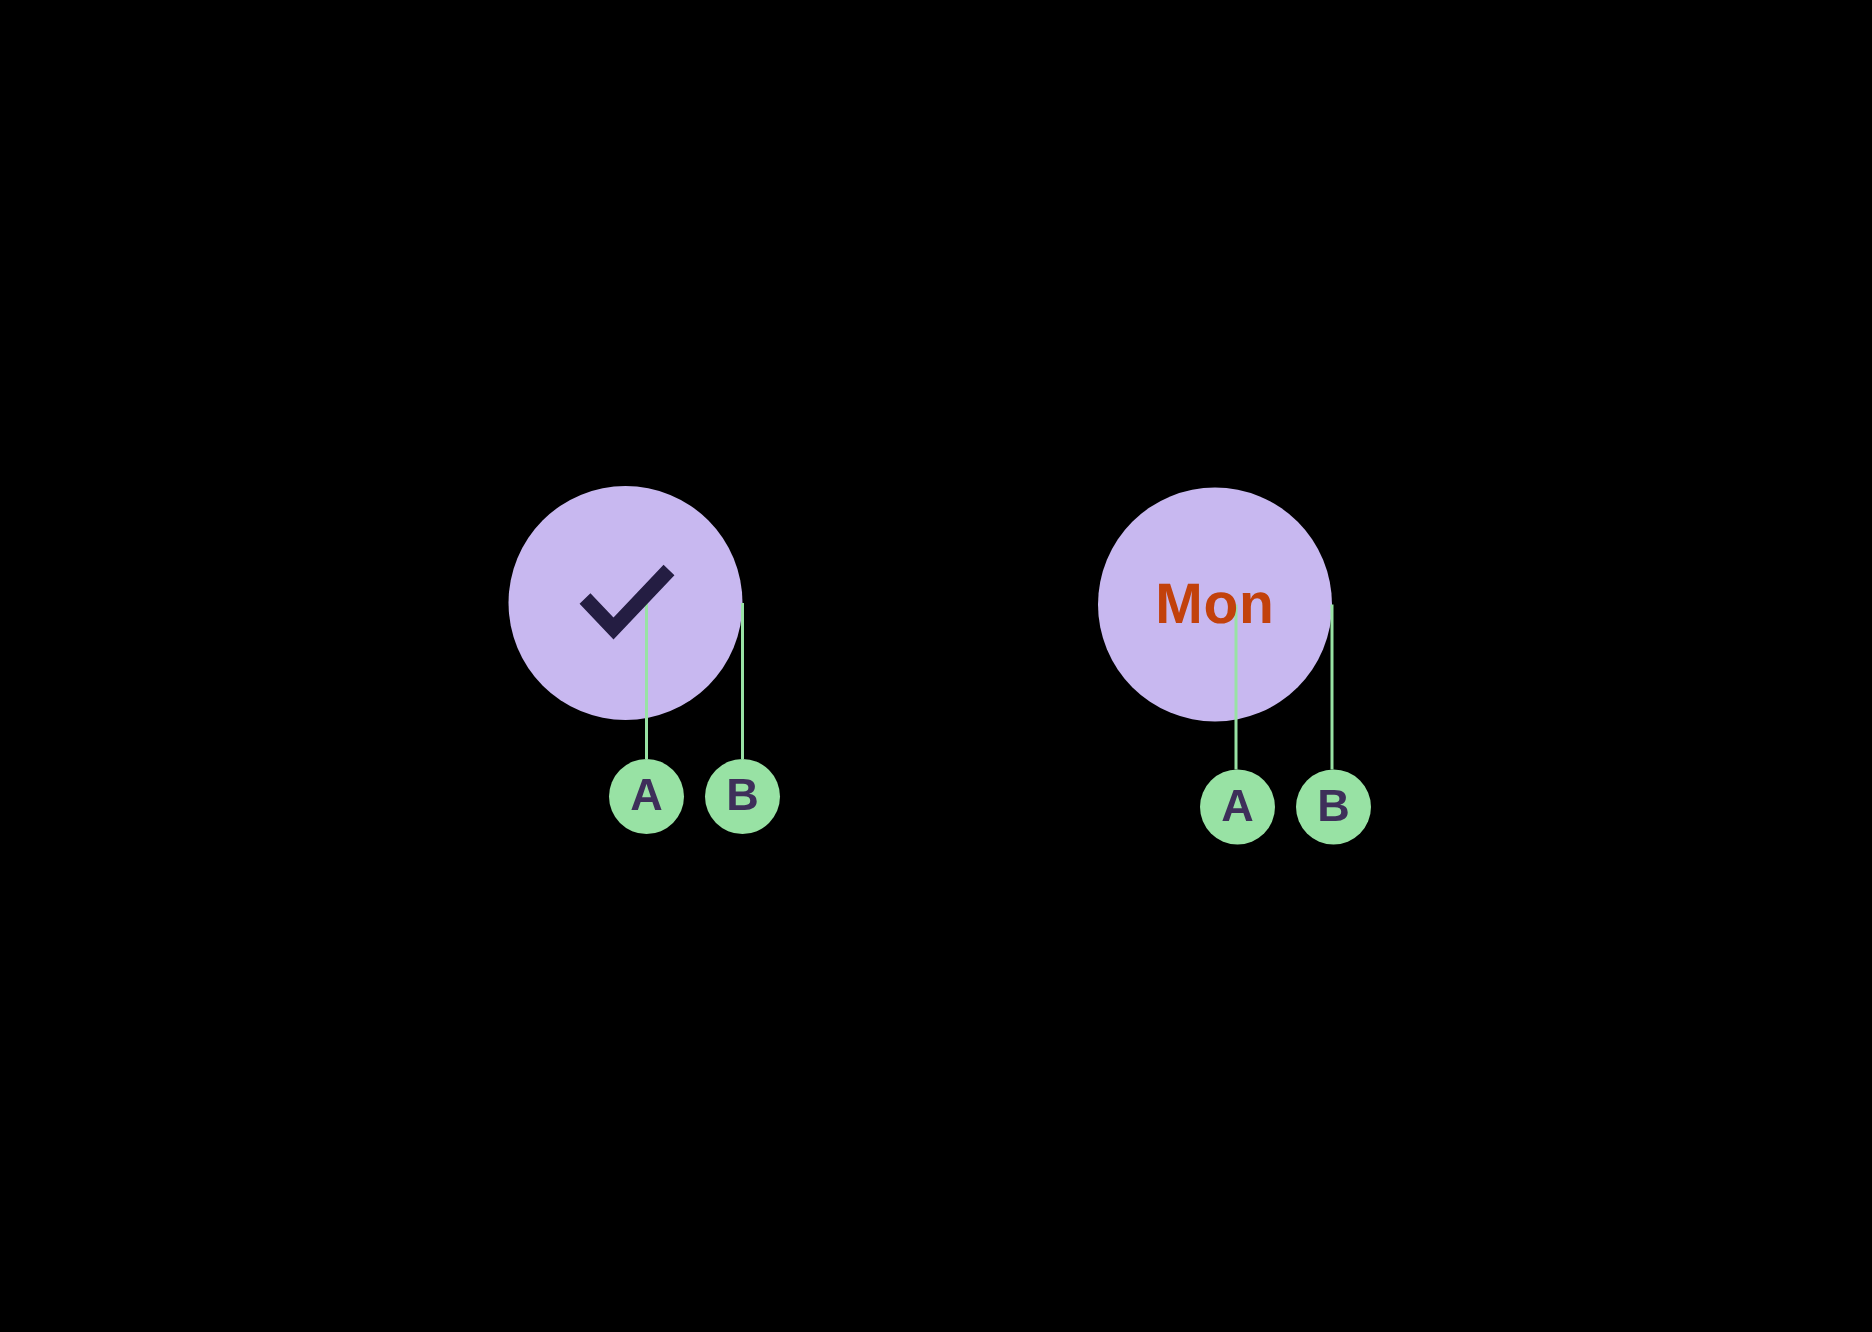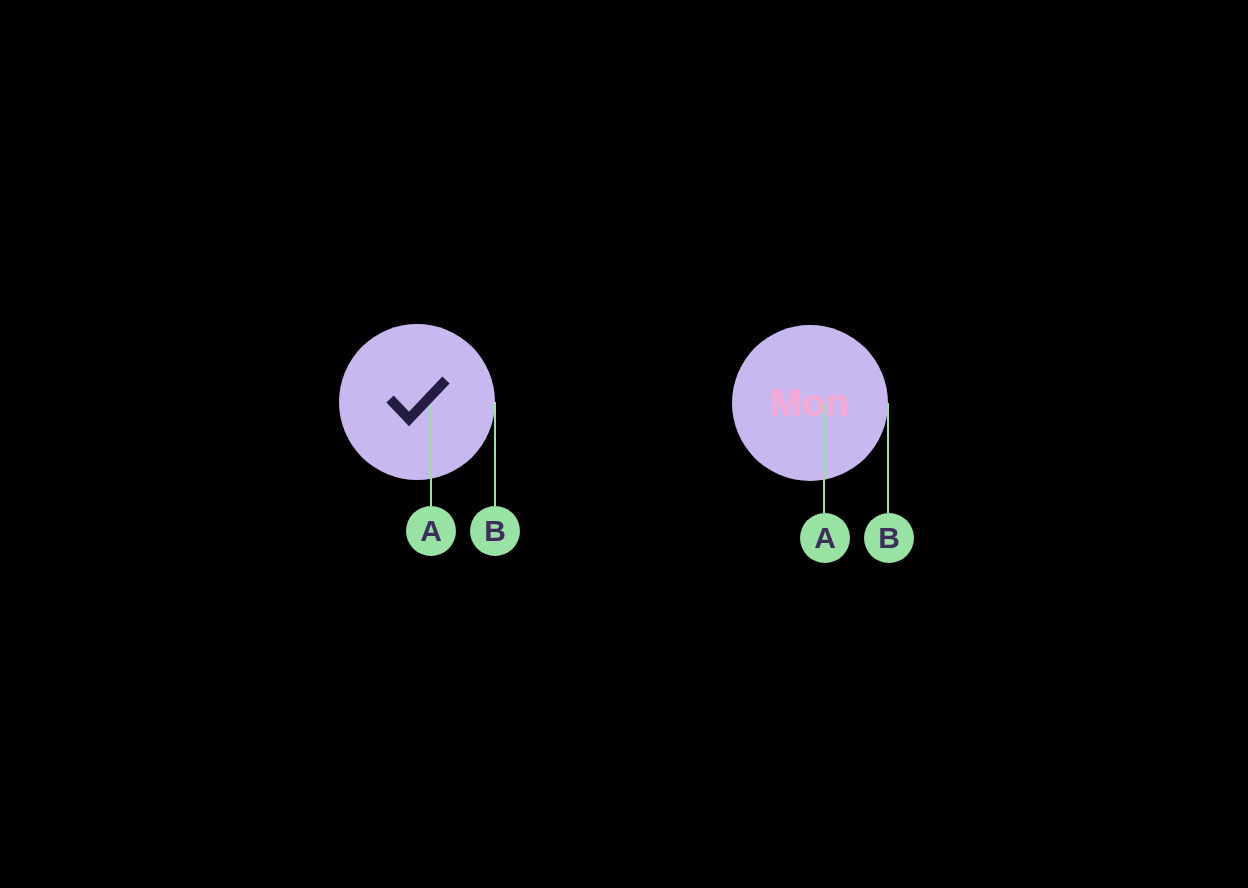--- a/index.html
+++ b/index.html
@@ -94,21 +94,21 @@
   </div>
   <div class="callout-badge g1-badge-b" style="background: rgb(152, 226, 164); color: rgb(62, 47, 90);">
     <span>B</span>
   </div>
 
   <div class="node-circle g2-circle" style="background: rgb(200, 184, 240);"></div>
 
   <div class="callout-line g2-line-a" style="background: rgb(152, 226, 164);"></div>
   <div class="callout-line g2-line-b" style="background: rgb(152, 226, 164);"></div>
 
-  <div class="node-label g2-label" style="color: #f9a8d4;">Mon</div>
+  <div class="node-label g2-label" style="color: #c2410c;">Mon</div>
 
   <div class="callout-badge g2-badge-a" style="background: rgb(152, 226, 164); color: rgb(62, 47, 90);">
     <span>A</span>
   </div>
   <div class="callout-badge g2-badge-b" style="background: rgb(152, 226, 164); color: rgb(62, 47, 90);">
     <span>B</span>
   </div>
 
 </div>
 

